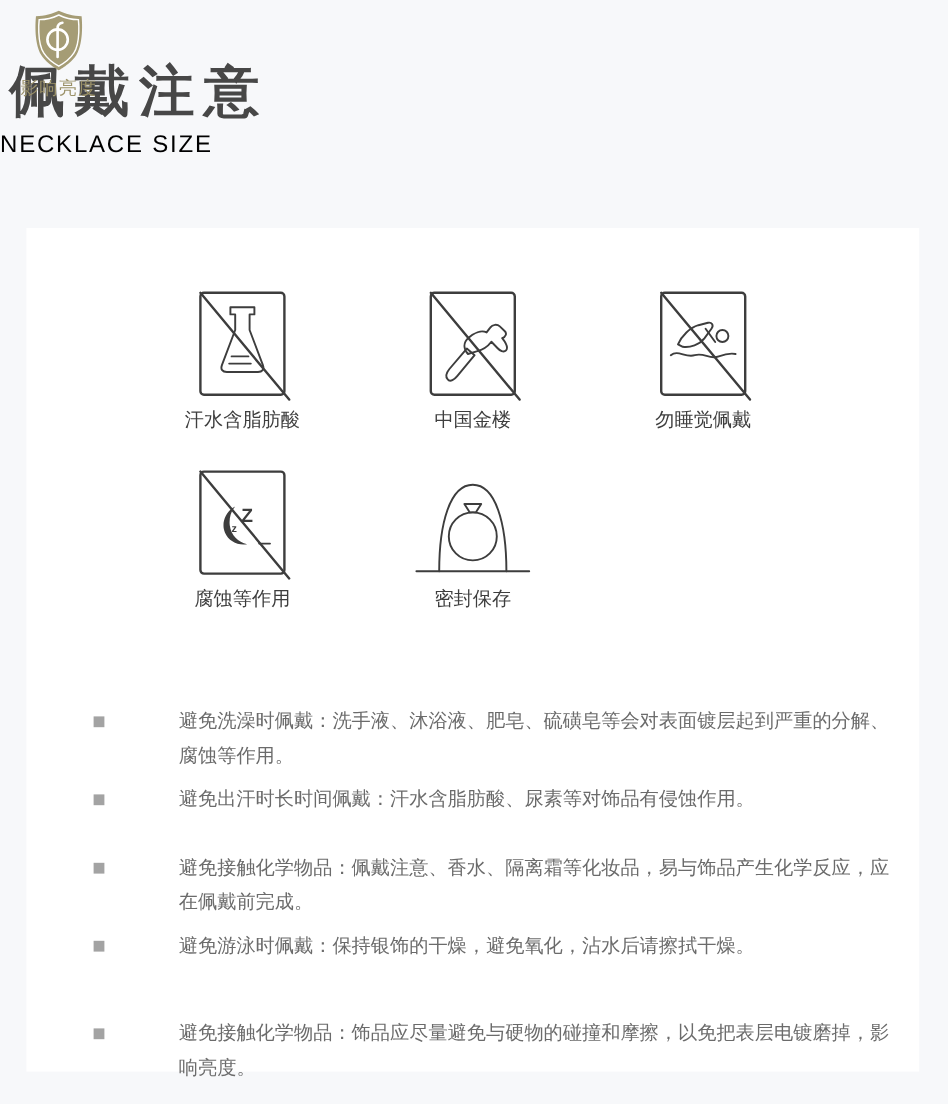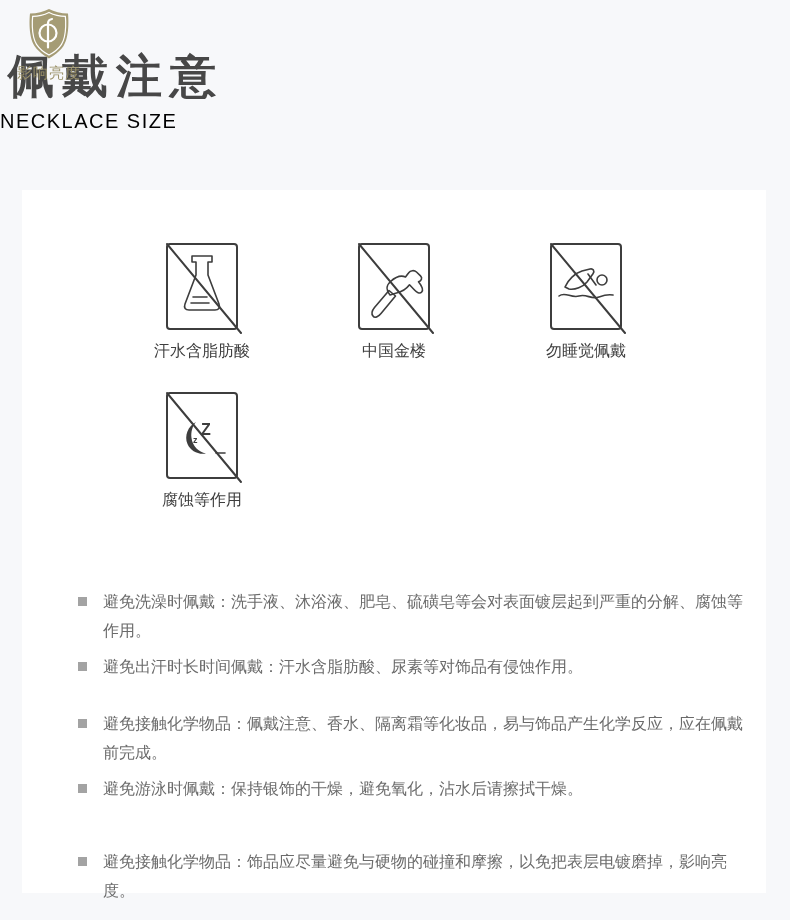--- a/index.html
+++ b/index.html
@@ -28,21 +28,21 @@
   }
   .icon-cell{text-align:center;}
   .icon-cell svg{display:block;margin:0 auto;overflow:visible;}
   .icon-label{margin-top:10px;font-size:16px;line-height:22px;color:#3e3e3e;}
   .ink{stroke:#3d3d3d;fill:none;stroke-width:2;stroke-linecap:round;stroke-linejoin:round;}
   .ink-thin{stroke:#3d3d3d;fill:none;stroke-width:1.6;stroke-linecap:round;stroke-linejoin:round;}
   .ink-fill{fill:#3d3d3d;stroke:none;}
 
   
   .notes{margin:76px 20px 0 56px;}
-  .note{display:flex;}
+  .note{display:flex;gap:46px;}
   .note .sq{flex:none;width:9px;height:9px;background:#a3a3a3;margin:10px 16px 0 0;}
   .note p{margin:0;font-size:16px;line-height:29px;color:#6b6b6b;max-width:668px;}
   .note.m-sm{margin-bottom:7px;}
   .note.m-lg1{margin-bottom:28px;}
   .note.m-lg2{margin-bottom:44px;}
 </style>
 </head>
 <body>
 
 <div class="brand">
@@ -101,20 +101,29 @@
         <rect class="ink" x="1" y="1" width="70" height="85" rx="3"></rect>
         <path class="ink-fill" d="M30,30 c-8,4 -12,14 -8.5,22 c3,7 11,11 18.5,9.5 c-7.5,-1.5 -13.5,-7.5 -14.5,-15.5 c-0.8,-6 1,-12 4.5,-16 z"></path>
         <text x="35" y="43" font-size="16" font-weight="bold" fill="#3d3d3d" font-family="Liberation Sans, sans-serif">Z</text>
         <text x="27" y="51" font-size="9" font-weight="bold" fill="#3d3d3d" font-family="Liberation Sans, sans-serif">z</text>
         <path class="ink-thin" d="M50,61 h9"></path>
         <line class="ink" x1="1" y1="1" x2="75" y2="90"></line>
       </svg>
       <div class="icon-label">腐蚀等作用</div>
     </div>
 
+    <div class="icon-cell">
+      <svg width="100" height="87" viewBox="0 0 100 87">
+        <path class="ink-thin" d="M22,84 C22,44 31,12 50,12 C69,12 78,44 78,84"></path>
+        <line class="ink-thin" x1="3" y1="84" x2="97" y2="84"></line>
+        <circle class="ink-thin" cx="50" cy="55" r="20"></circle>
+        <path class="ink-thin" d="M43,28 h14 l-4.5,7 h-5 z"></path>
+      </svg>
+      <div class="icon-label">密封保存</div>
+    </div>
 
 
   </div>
 
   <div class="notes">
     <div class="note m-sm">
       <span class="sq"></span>
       <p>避免洗澡时佩戴：洗手液、沐浴液、肥皂、硫磺皂等会对表面镀层起到严重的分解、腐蚀等作用。</p>
     </div>
     <div class="note m-lg1">

